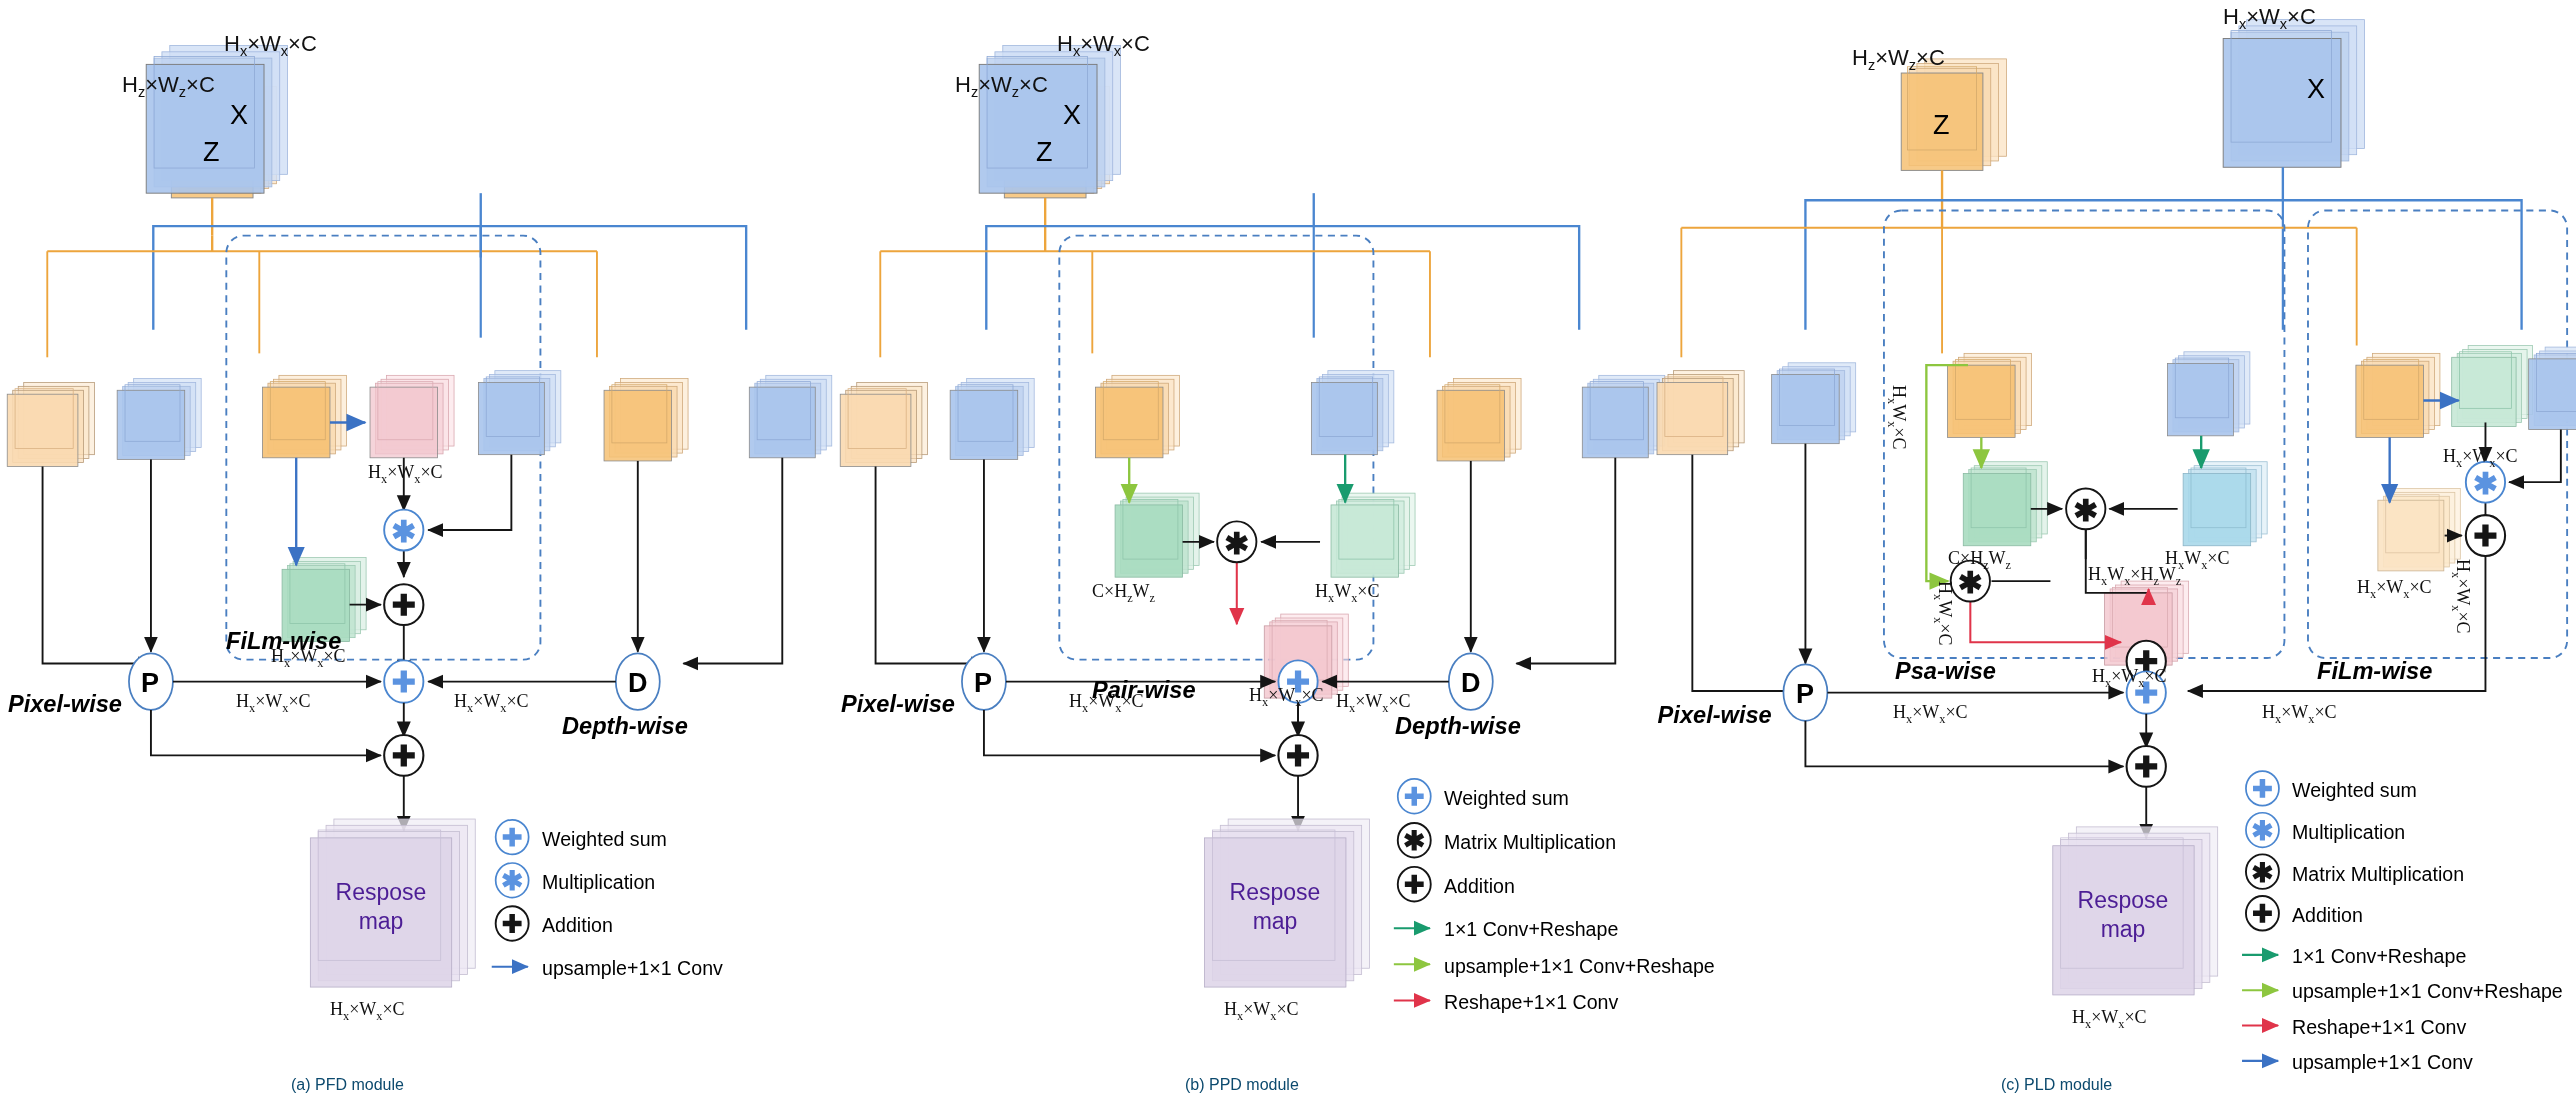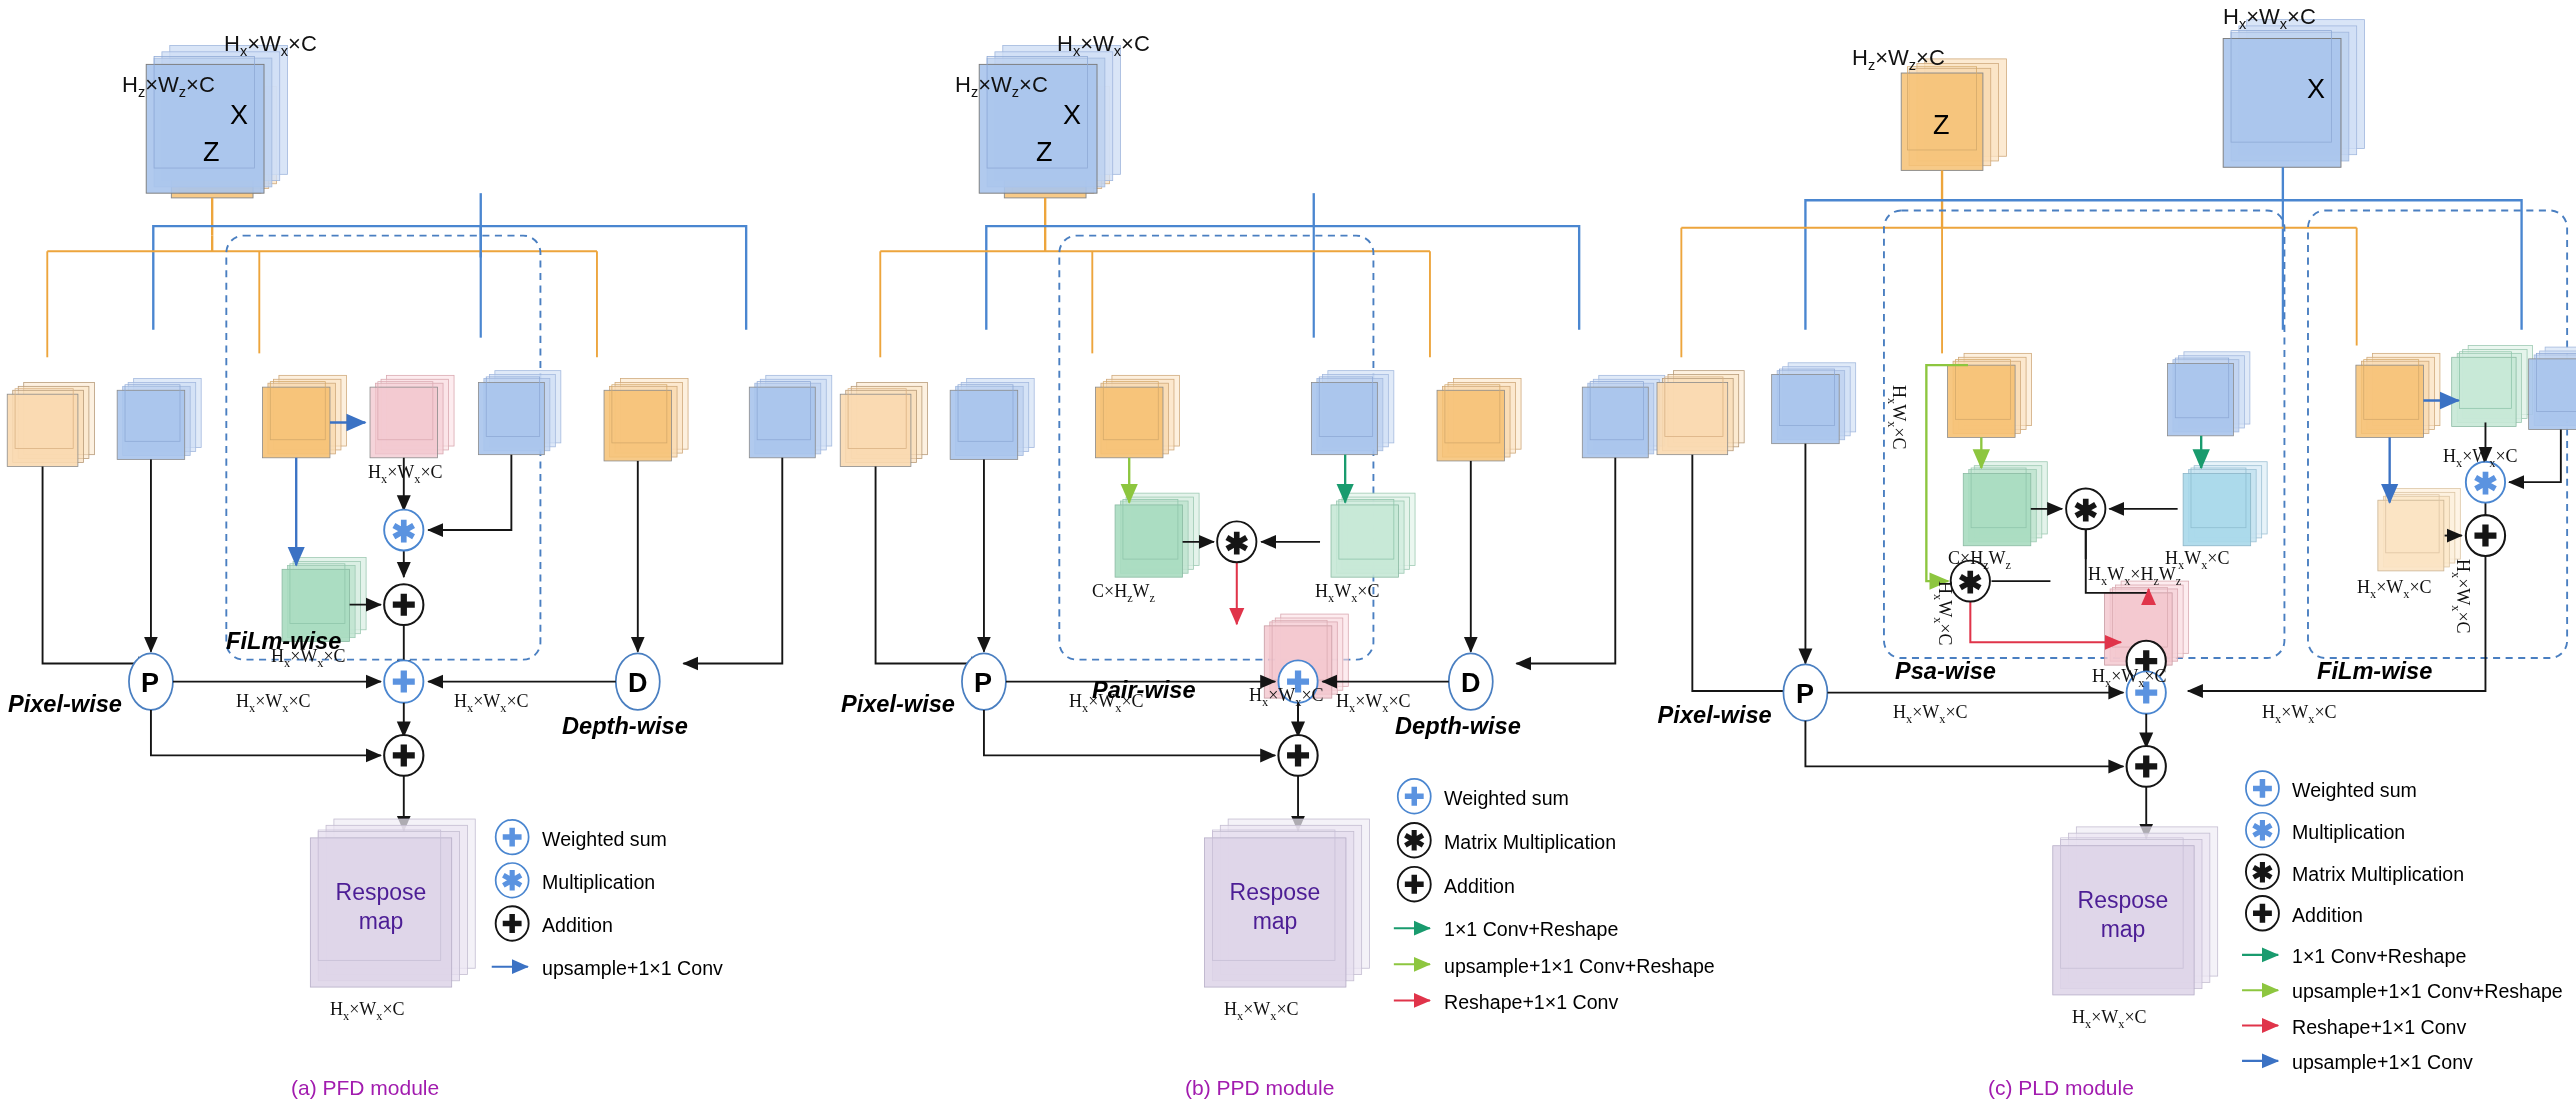--- a/index.html
+++ b/index.html
@@ -1,20 +1,20 @@
 <!DOCTYPE html>
 <html style="font-size:12.6px"><head>
 <meta charset="utf-8">
 <style>
   html,body{margin:0;padding:0;background:#fff;}
   body{font-family:"Liberation Sans",sans-serif;}
   #page{position:relative;width:2576px;height:1119px;background:#fff;overflow:hidden;}
   .panel{position:absolute;top:0;height:1119px;}
   svg{position:absolute;left:0;top:0;overflow:visible;}
-  .cap{position:absolute;font-family:"Liberation Sans",sans-serif;font-size:21px;color:#a21caf;white-space:nowrap;}
+  .cap{position:absolute;font-family:"Liberation Sans",sans-serif;font-size:16px;color:#0c4a6e;white-space:nowrap;}
   .dim{position:absolute;font-family:"Liberation Serif",serif;font-size:18px;color:#111;white-space:nowrap;}
   .dim sub{font-size:0.68em;}
   .dimbig{position:absolute;font-family:"Liberation Sans",sans-serif;font-size:22px;color:#111;white-space:nowrap;}
   .dimbig sub{font-size:0.66em;}
   .wise{position:absolute;font-family:"Liberation Sans",sans-serif;font-style:italic;font-weight:bold;font-size:23.6px;color:#000;white-space:nowrap;}
   .lgtxt{position:absolute;font-family:"Liberation Sans",sans-serif;font-size:19.6px;color:#000;white-space:nowrap;}
   .blkname{position:absolute;font-family:"Liberation Sans",sans-serif;font-size:27px;color:#000;}
   .rmlabel{position:absolute;font-family:"Liberation Sans",sans-serif;font-size:23px;color:#4c1d95;text-align:center;line-height:1.25;}
   .vert{transform-origin:0 0;}
 </style>
@@ -665,17 +665,17 @@
 <div class="rmlabel" style="left:434px;top:886px;width:110px;">Respose<br>map</div>
 
 <div class="lgtxt" style="left:658px;top:779px;">Weighted sum</div>
 <div class="lgtxt" style="left:658px;top:821px;">Multiplication</div>
 <div class="lgtxt" style="left:658px;top:863px;">Matrix Multiplication</div>
 <div class="lgtxt" style="left:658px;top:904px;">Addition</div>
 <div class="lgtxt" style="left:658px;top:945px;">1×1 Conv+Reshape</div>
 <div class="lgtxt" style="left:658px;top:980px;">upsample+1×1 Conv+Reshape</div>
 <div class="lgtxt" style="left:658px;top:1016px;">Reshape+1×1 Conv</div>
 <div class="lgtxt" style="left:658px;top:1051px;">upsample+1×1 Conv</div>
-<div class="cap" style="left:354px;top:1076px;">(c) PLD module</div>
+<div class="cap" style="left:367px;top:1076px;">(c) PLD module</div>
 </div>
 
 </div>
 
 
 </body></html>

